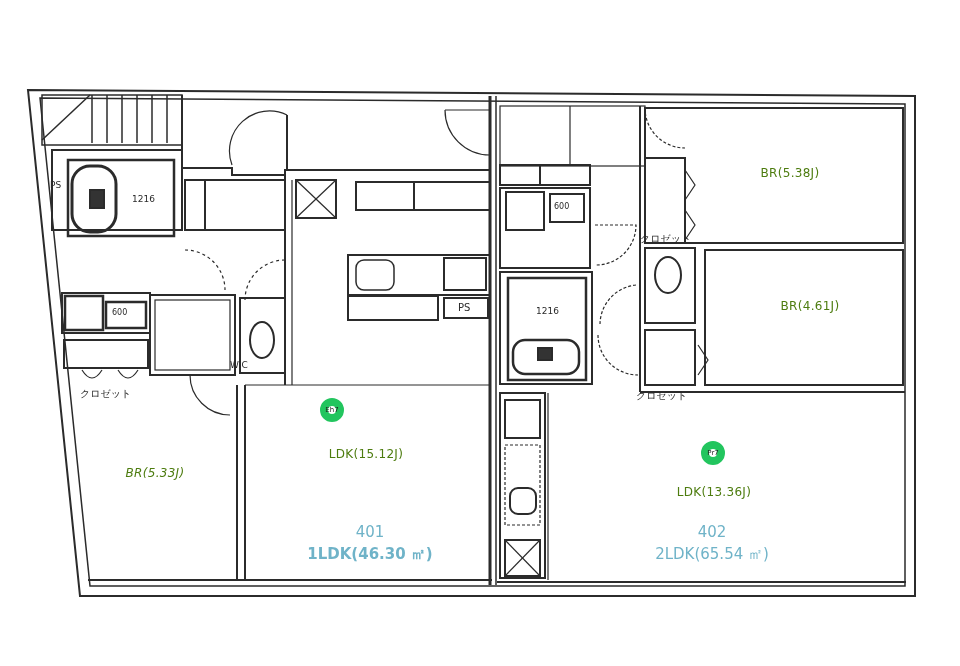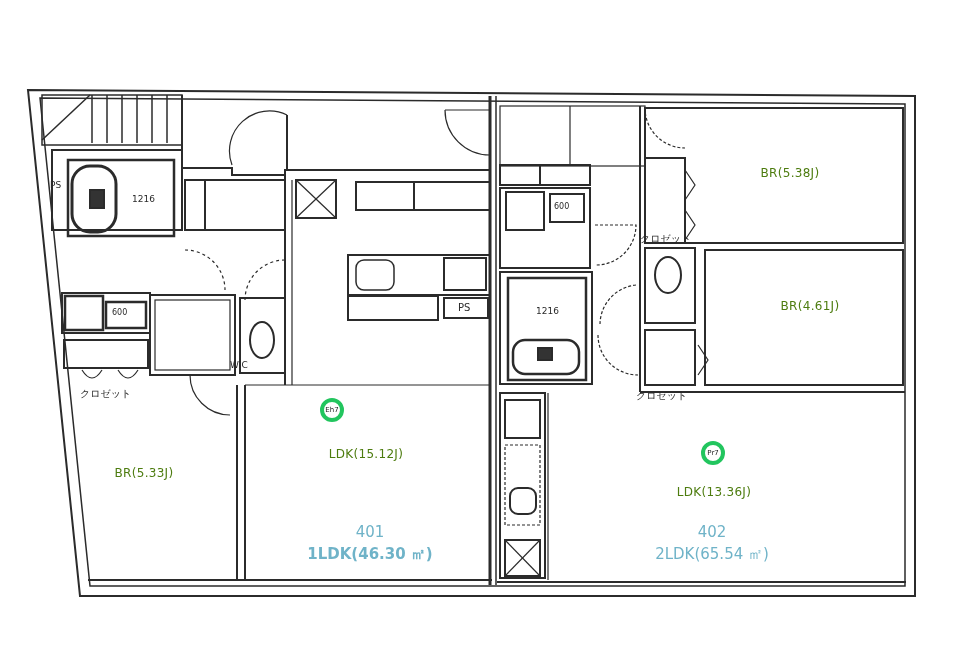--- a/index.html
+++ b/index.html
@@ -2,21 +2,21 @@
 <html><head>
 <meta charset="utf-8">
 <style>
   html, body { margin: 0; padding: 0; background: #ffffff; }
   body { width: 960px; height: 666px; position: relative; overflow: hidden; font-family: "Liberation Sans", sans-serif; }
   #plan { position: absolute; left: 0; top: 0; width: 960px; height: 666px; }
   .room-label { position: absolute; font-family: "DejaVu Sans", sans-serif; font-size: 12px; color: #4d7c0f; letter-spacing: 0.3px; white-space: nowrap; transform: translateX(-50%); }
   .small-label { position: absolute; font-family: "DejaVu Sans", sans-serif; font-size: 9px; color: #2a2a2a; white-space: nowrap; }
   .tiny-label { position: absolute; font-family: "DejaVu Sans", sans-serif; font-size: 10px; color: #2a2a2a; white-space: nowrap; margin-top: 39px; }
   .unit-label { position: absolute; font-family: "DejaVu Sans", sans-serif; font-size: 15px; color: #6fb3c8; text-align: right; transform: translateX(-50%); line-height: 20px; white-space: nowrap; }
-  .circle-tag { position: absolute; width: 24px; height: 24px; border: 4px solid #22c55e; border-radius: 50%; font-size: 7px; font-family: "DejaVu Sans", sans-serif; color:#222; display:flex; align-items:center; justify-content:center; box-sizing: border-box; }
+  .circle-tag { position: absolute; width: 24px; height: 24px; border: 8px solid #22c55e; border-radius: 50%; font-size: 7px; font-family: "DejaVu Sans", sans-serif; color:#222; display:flex; align-items:center; justify-content:center; box-sizing: border-box; }
 </style>
 </head>
 <body>
 
 <svg id="plan" viewBox="0 0 960 666" xmlns="http://www.w3.org/2000/svg">
   <g fill="none" stroke="#2b2b2b" stroke-width="2">
 
     <path d="M28 90 L915 96 L915 596 L80 596 L28 90 Z"></path>
     <path d="M40 98 L905 104 L905 586 L90 586 L40 98 Z" stroke-width="1.5"></path>
 
@@ -132,21 +132,21 @@
 
 <div class="small-label" style="left:50px;top:180px;">PS</div>
 <div class="small-label" style="left:132px;top:194px;">1216</div>
 <div class="small-label" style="left:112px;top:308px;font-size:8px;">600</div>
 <div class="tiny-label" style="left:80px;top:348px;">クロゼット</div>
 <div class="small-label" style="left:188px;top:360px;margin-left:42px;">WIC</div>
 <div class="small-label" style="left:458px;top:302px;font-size:10px;">PS</div>
 
 <div class="circle-tag" style="left:320px;top:398px;">Eh7</div>
 <div class="room-label" style="left:366px;top:447px;">LDK(15.12J)</div>
-<div class="room-label" style="left:144px;top:466px;">BR(5.33J)</div>
+<div class="room-label" style="left:155px;top:466px;font-style:italic;">BR(5.33J)</div>
 
 <div class="unit-label" style="left:370px;top:522px;">401</div>
 <div class="unit-label" style="left:370px;top:544px;font-weight:bold;">1LDK(46.30 ㎡)</div>
 
 <div class="small-label" style="left:554px;top:202px;font-size:8px;">600</div>
 <div class="small-label" style="left:536px;top:306px;">1216</div>
 <div class="tiny-label" style="left:640px;top:193px;">クロゼット</div>
 <div class="tiny-label" style="left:636px;top:350px;">クロゼット</div>
 <div class="room-label" style="left:790px;top:166px;">BR(5.38J)</div>
 <div class="room-label" style="left:810px;top:299px;">BR(4.61J)</div>

